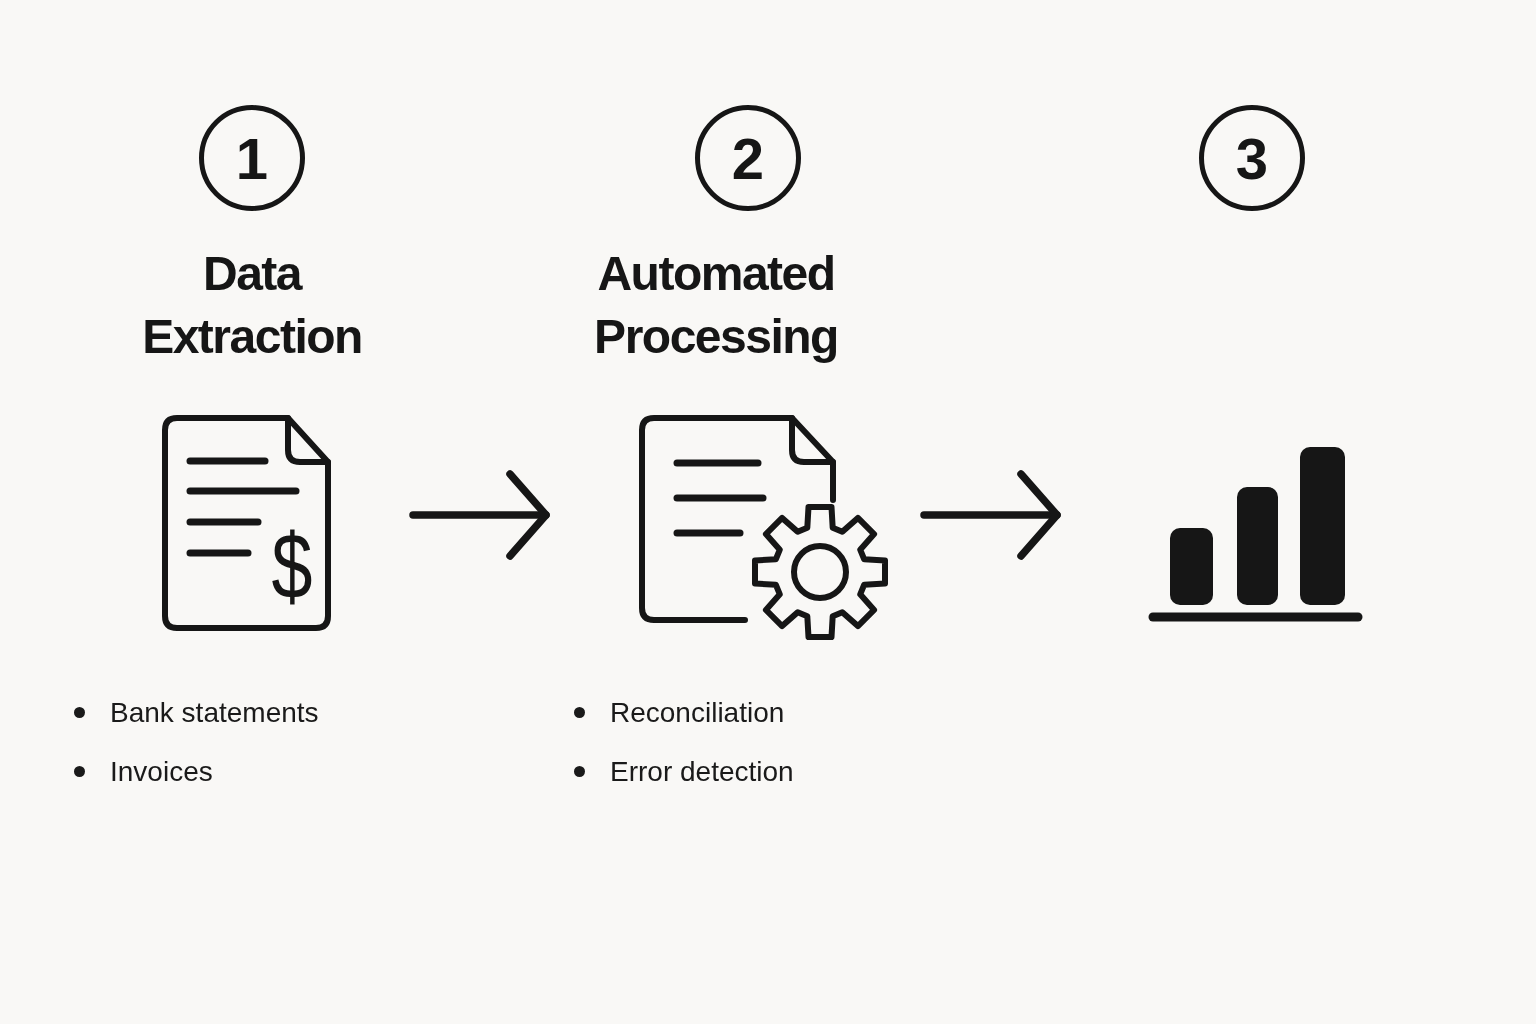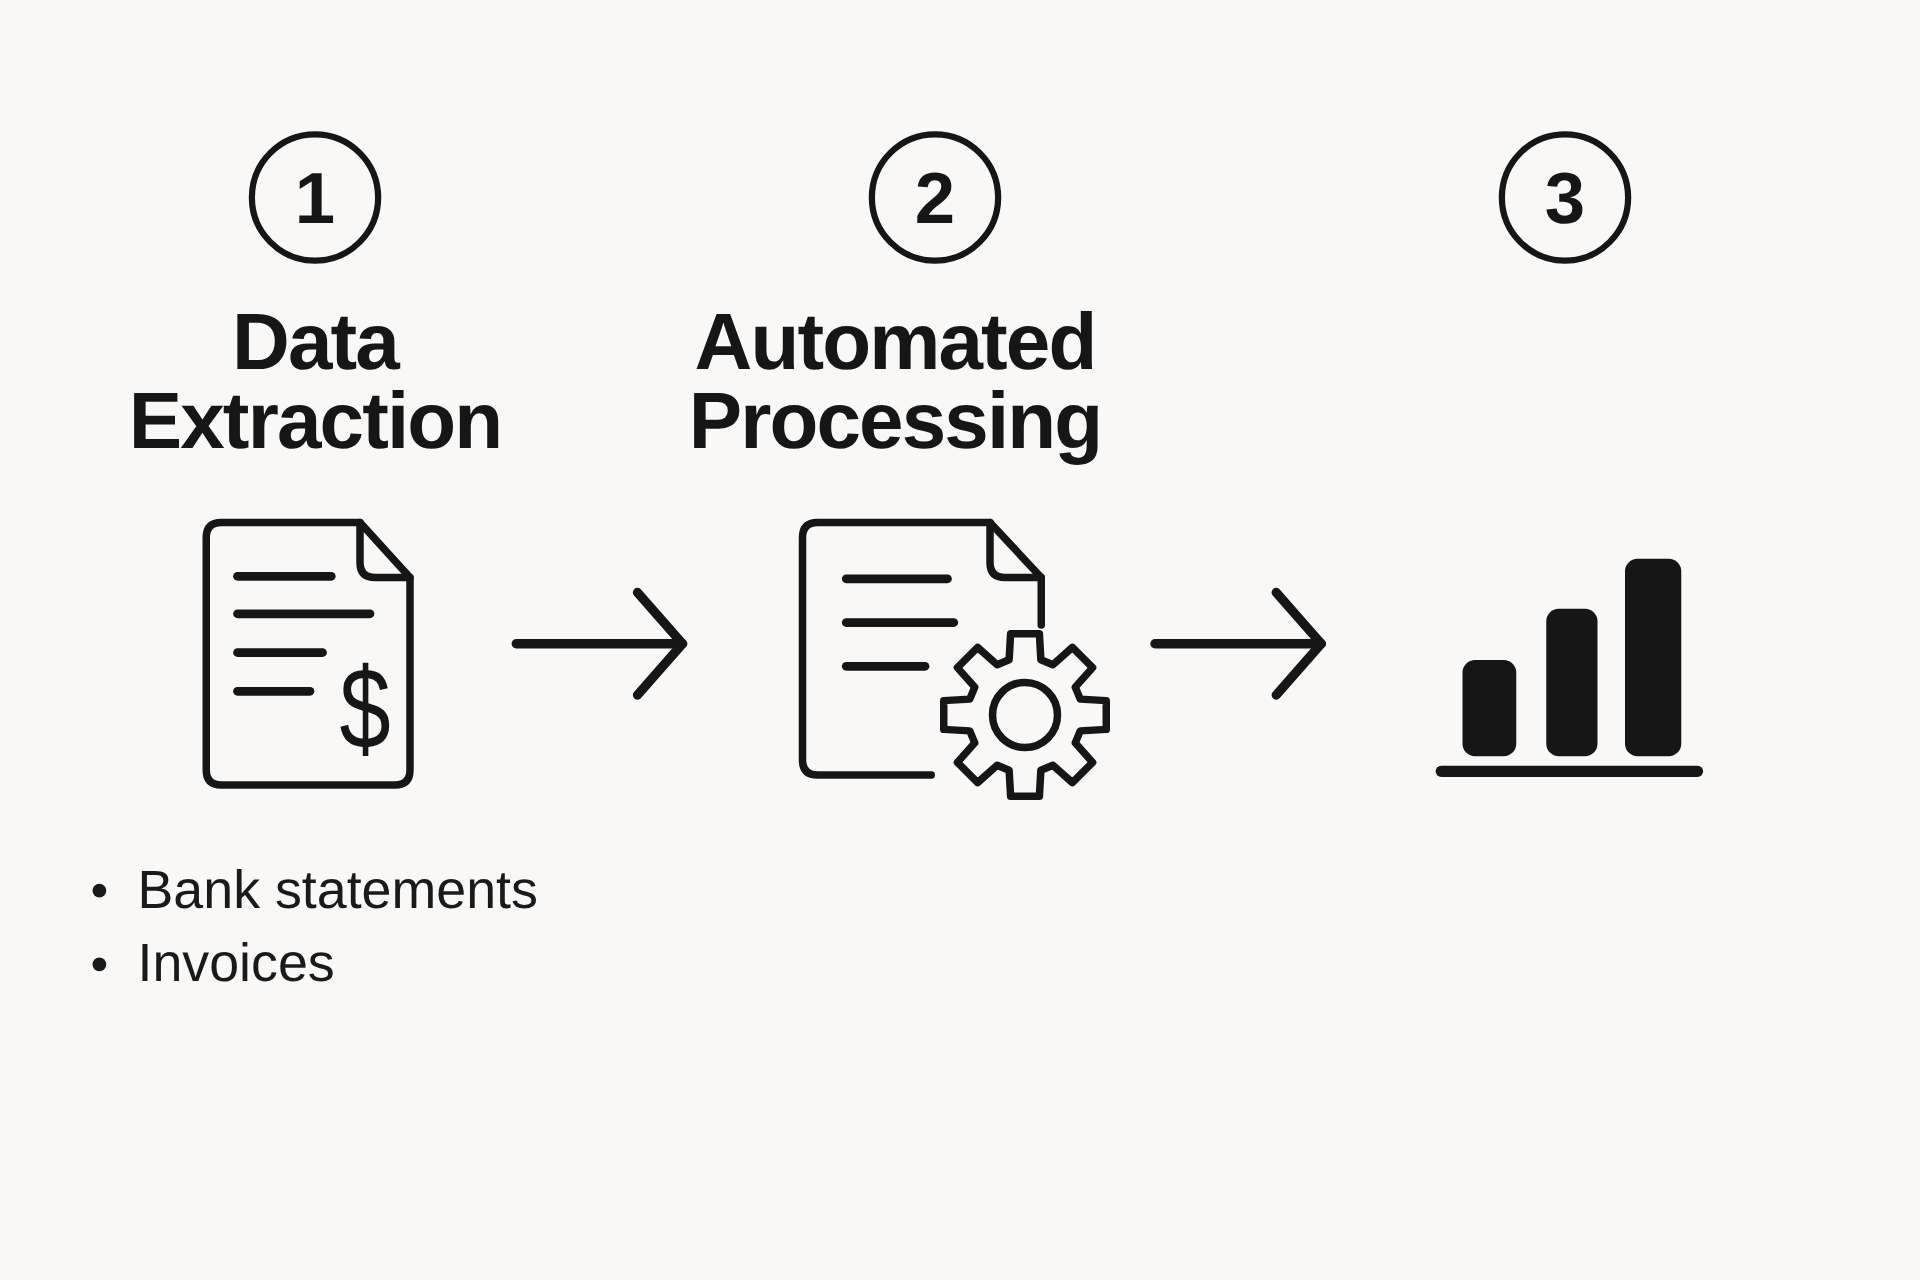--- a/index.html
+++ b/index.html
@@ -25,21 +25,21 @@
     background:#f9f8f6;
   }
   .circle-1{left:199px;}
   .circle-2{left:695px;}
   .circle-3{left:1199px;}
   .step-title{
     position:absolute;
     top:242px;
     width:440px;
     text-align:center;
-    font-size:64px;
+    font-size:48px;
     font-weight:700;
     line-height:63px;
     letter-spacing:-1.5px;
     white-space:pre-line;
     color:#161616;
   }
   .title-1{left:32px;}
   .title-2{left:496px;}
   .title-3{left:1032px;}
   .icon{position:absolute;}
@@ -47,21 +47,21 @@
   .icon-2{left:635px;top:404px;}
   .icon-3{left:1145px;top:440px;}
   .arrow{position:absolute;top:465px;}
   .arrow-1{left:406px;}
   .arrow-2{left:917px;}
   .bullets{
     position:absolute;
     top:683px;
     margin:0;padding:0;
     list-style:none;
-    font-size:43px;
+    font-size:28px;
     line-height:59px;
     color:#1a1a1a;
   }
   .bullets-1{left:72px;}
   .bullets-2{left:572px;}
   .bullets-3{left:1092px;width:310px;}
   .bullets li{
     position:relative;
     padding-left:38px;
   }
@@ -139,14 +139,18 @@
       <rect class="ink-fill" x="92" y="47" width="41" height="118" rx="10"></rect>
       <rect class="ink-fill" x="155" y="7" width="45" height="158" rx="10"></rect>
       <path class="ink-stroke" stroke-width="9" stroke-linecap="round" d="M8,177 H213"></path>
     </svg>
   </div>
 
   <ul class="bullets bullets-1">
     <li><span class="dot"></span><span>Bank statements</span></li>
     <li><span class="dot"></span><span>Invoices</span></li>
   </ul>
+  <ul class="bullets bullets-2">
+    <li><span class="dot"></span><span>Reconciliation</span></li>
+    <li><span class="dot"></span><span>Error detection</span></li>
+  </ul>
 
 </div>
 
 </body></html>

